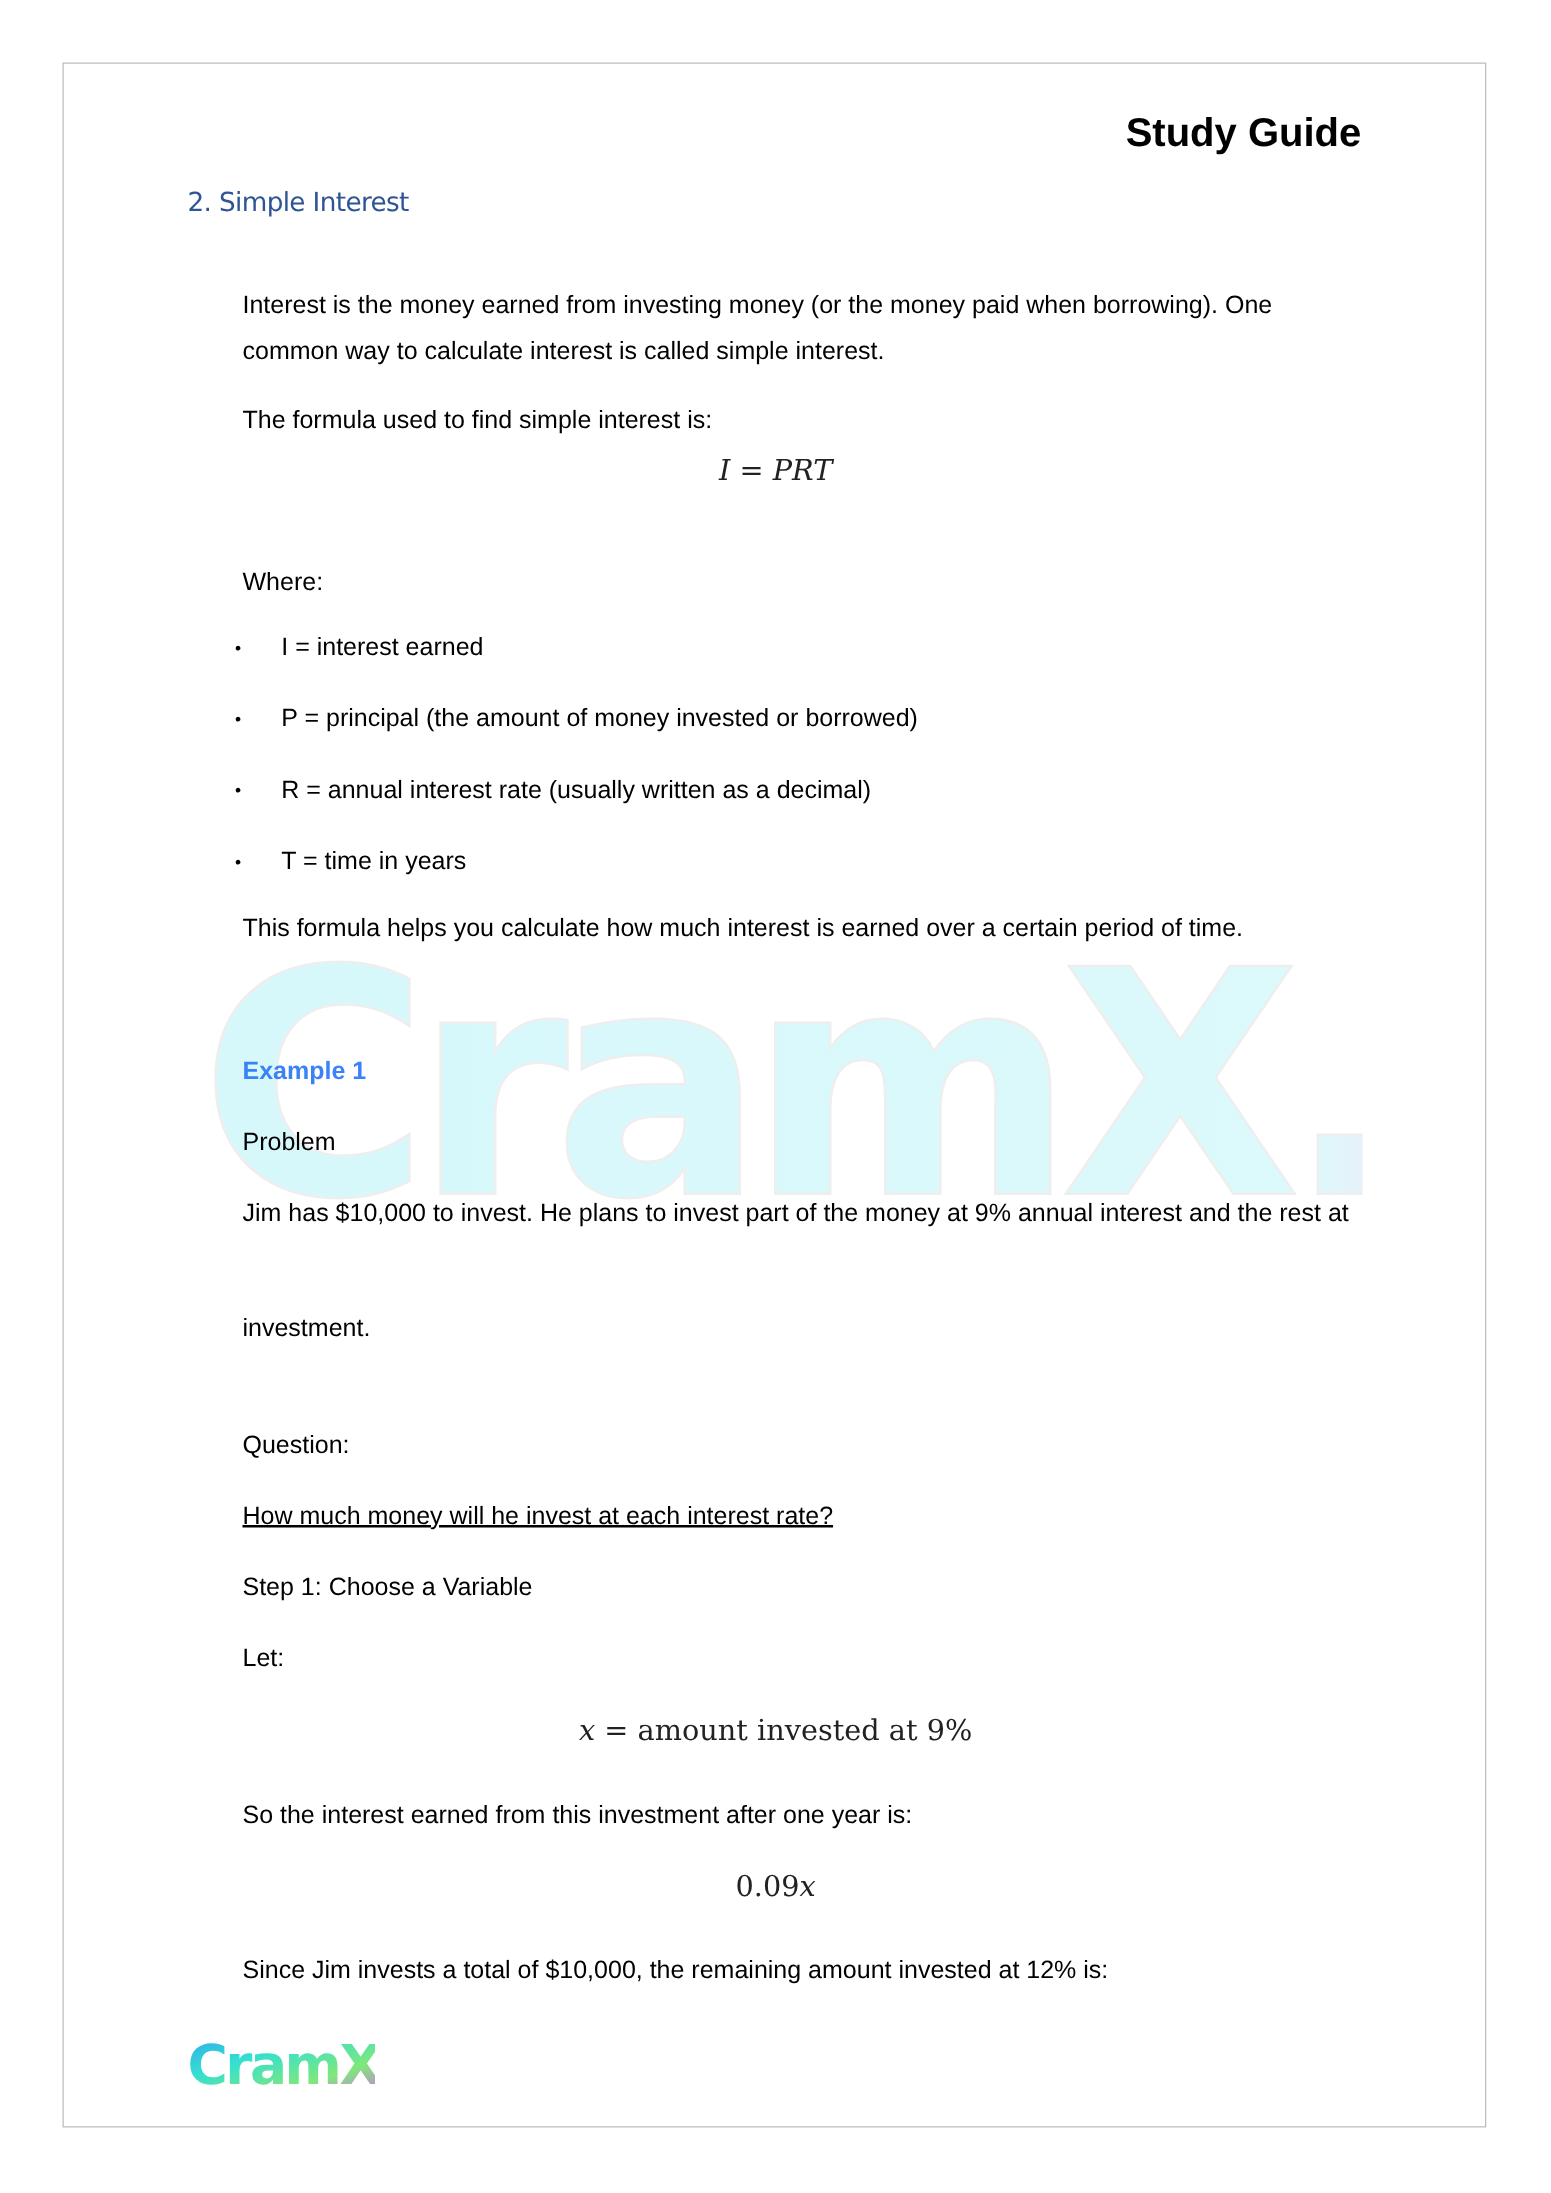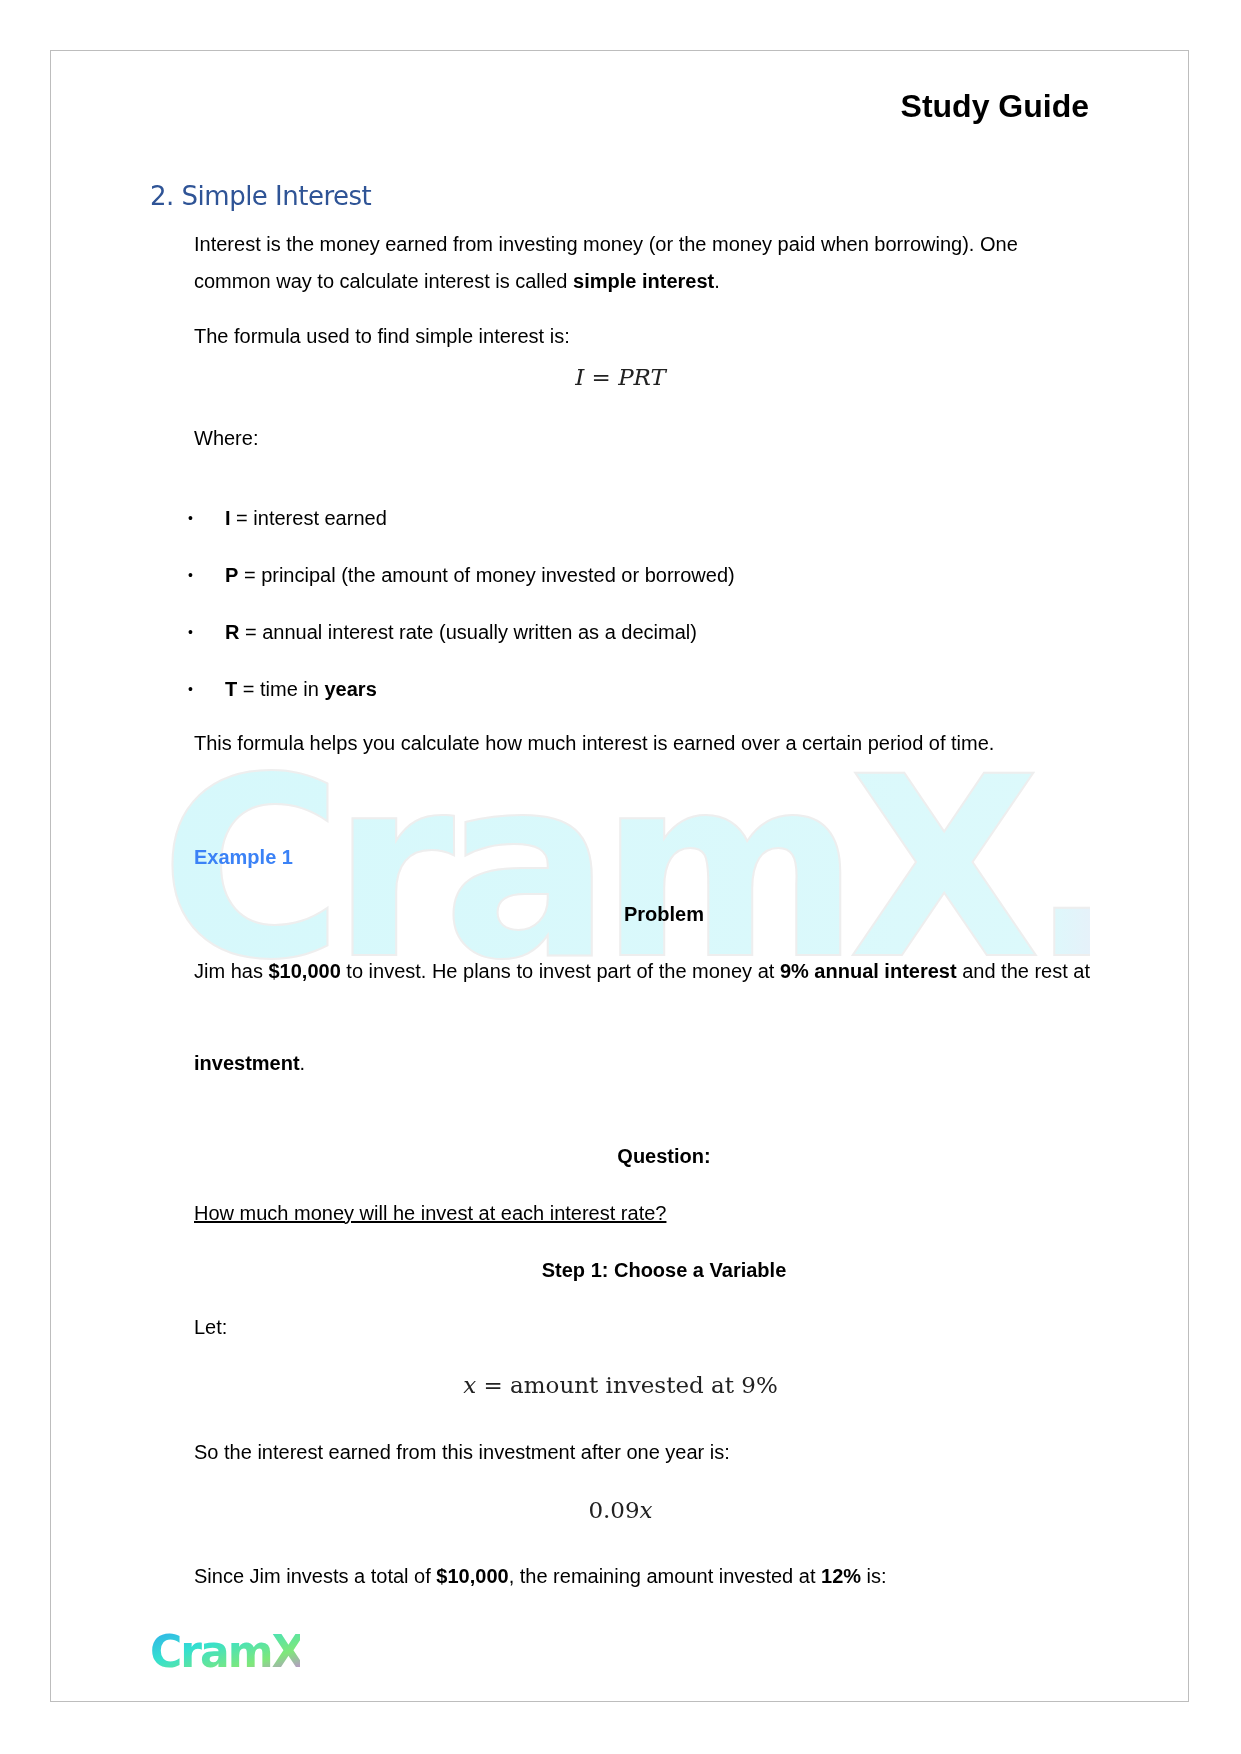--- a/index.html
+++ b/index.html
@@ -2,24 +2,24 @@
 <html><head>
 <meta charset="utf-8">
 <style>
   html, body { margin: 0; padding: 0; background: #ffffff; }
   body { width: 1241px; height: 1754px; position: relative; overflow: hidden;
          font-family: "Liberation Sans", sans-serif; color: #000; }
   .page-frame { position: absolute; left: 50px; top: 50px; width: 1139px; height: 1652px;
                 border: 1px solid #bdbdbd; box-sizing: border-box; }
   .abs { position: absolute; }
   .doc-title { right: 152px; top: 88px; font-size: 32px; font-weight: bold; }
-  .section-title { left: 150px; top: 150px; font-size: 26px; color: #2f5496;
-                   font-family: "DejaVu Sans", sans-serif; font-weight: normal; letter-spacing: -0.5px; margin-top: 31px; }
+  .section-title { left: 150px; top: 150px; font-size: 21px; color: #2f5496;
+                   font-family: "DejaVu Sans", sans-serif; font-weight: normal; letter-spacing: -0.5px; }
   .para { left: 150px; font-size: 20px; line-height: 37px; width: 940px; margin-left: 44px; }
-  .bold { font-weight: bold; text-align: center; }
+  .bold { font-weight: normal; }
   .math { font-family: "DejaVu Serif", serif; font-size: 23px; text-align: center;
           width: 1241px; left: 0; color: #222; }
   .math i { font-style: italic; }
   .bullet-row { left: 150px; font-size: 20px; }
   .bullet-dot { position: absolute; left: 38px; top: 0; font-size: 14px; line-height: 24px; }
   .bullet-text { position: absolute; left: 75px; top: 0; white-space: nowrap; line-height: 24px; }
   .example-label { color: #3b82f6; font-weight: bold; font-size: 20px; }
   .watermark { left: 160px; top: 755px; width: 930px; height: 240px; pointer-events: none; }
 </style>
 </head>
@@ -47,21 +47,21 @@
   <div>Interest is the money earned from investing money (or the money paid when borrowing). One</div>
   <div><span>common way to calculate interest is called </span><span class="bold">simple interest</span><span>.</span></div>
 </div>
 
 <div class="abs para" style="top:318px;">The formula used to find simple interest is:</div>
 
 <div class="abs math" style="top:364px;">
   <i>I</i><span> = </span><i>PRT</i>
 </div>
 
-<div class="abs para" style="top:420px;">Where:</div>
+<div class="abs para" style="top:448px;">Where:</div>
 
 <div class="abs bullet-row" style="top:506px;">
   <span class="bullet-dot">•</span>
   <span class="bullet-text"><span class="bold">I</span><span> = interest earned</span></span>
 </div>
 <div class="abs bullet-row" style="top:563px;">
   <span class="bullet-dot">•</span>
   <span class="bullet-text"><span class="bold">P</span><span> = principal (the amount of money invested or borrowed)</span></span>
 </div>
 <div class="abs bullet-row" style="top:620px;">

